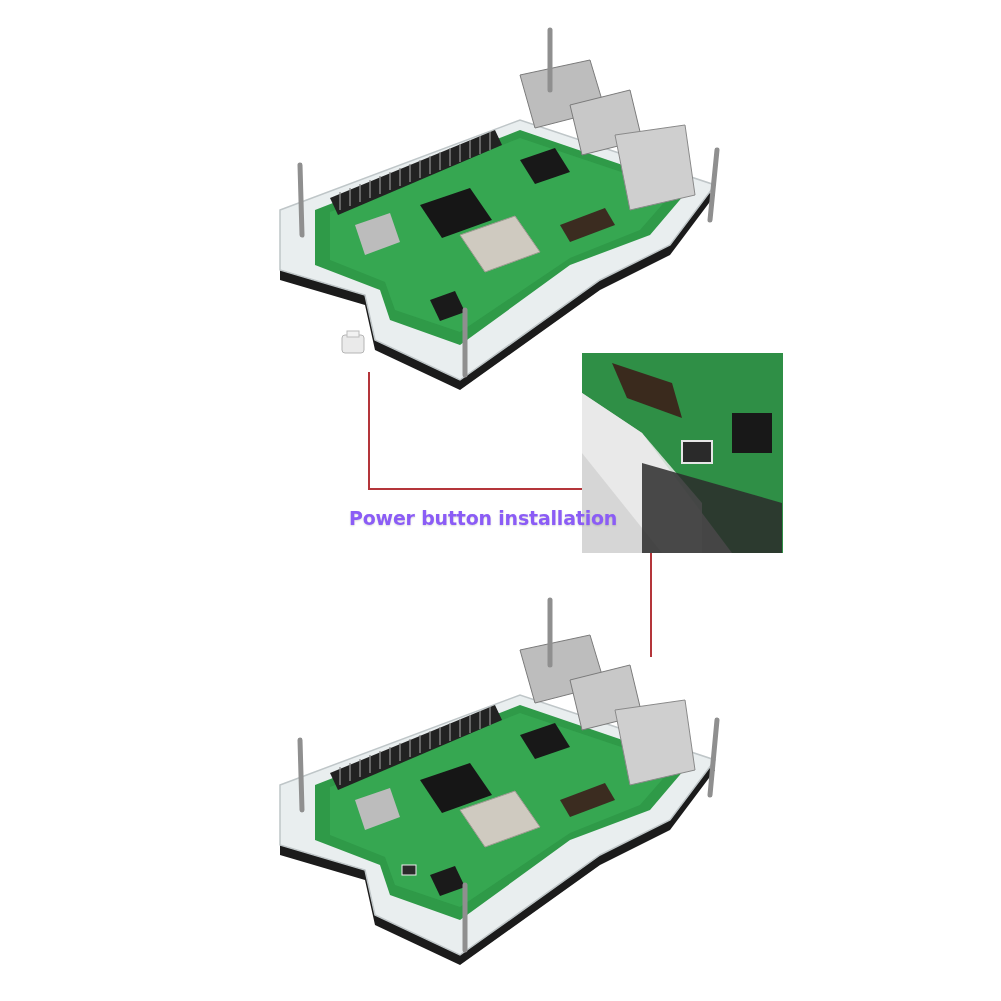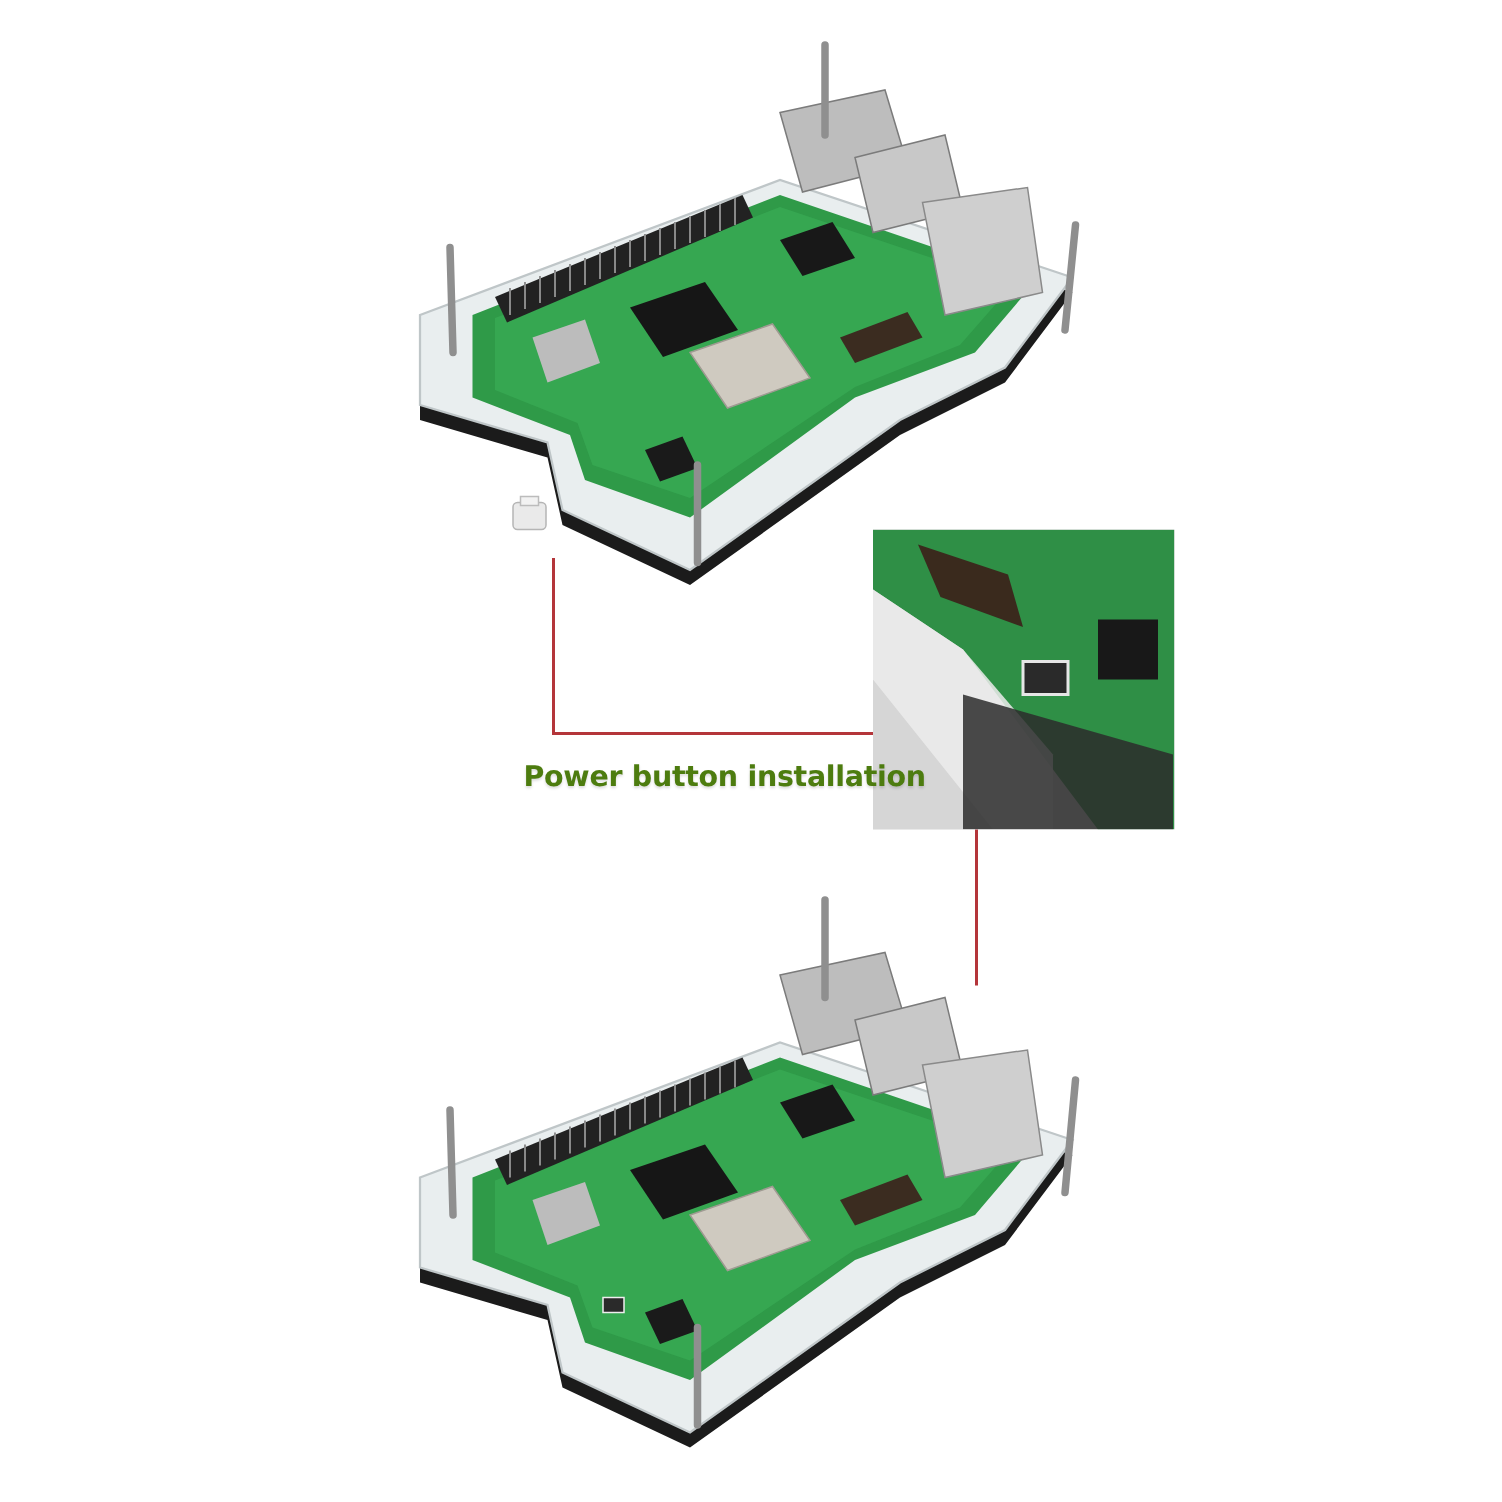--- a/index.html
+++ b/index.html
@@ -1,21 +1,21 @@
 <!DOCTYPE html>
 <html><head>
 <meta charset="utf-8">
 <style>
   html, body { margin: 0; padding: 0; background: #ffffff; }
   body { width: 1001px; height: 1001px; position: relative; overflow: hidden; font-family: "Liberation Sans", sans-serif; }
   .abs { position: absolute; }
   .caption {
     position: absolute; left: 349px; top: 507px;
     font-family: "DejaVu Sans", sans-serif; font-weight: bold; font-size: 19px;
-    color: #4d7c0f; letter-spacing: -0.2px; white-space: nowrap;
+    color: #8b5cf6; letter-spacing: -0.2px; white-space: nowrap;
     text-shadow: 0 1px 2px rgba(0,0,0,0.15);
   }
   .red-line { position: absolute; background: #b4353a; }
   .inset {
     position: absolute; left: 582px; top: 353px; width: 201px; height: 200px;
     background: #d9d9d9; overflow: hidden;
   }
 </style>
 </head>
 <body>

